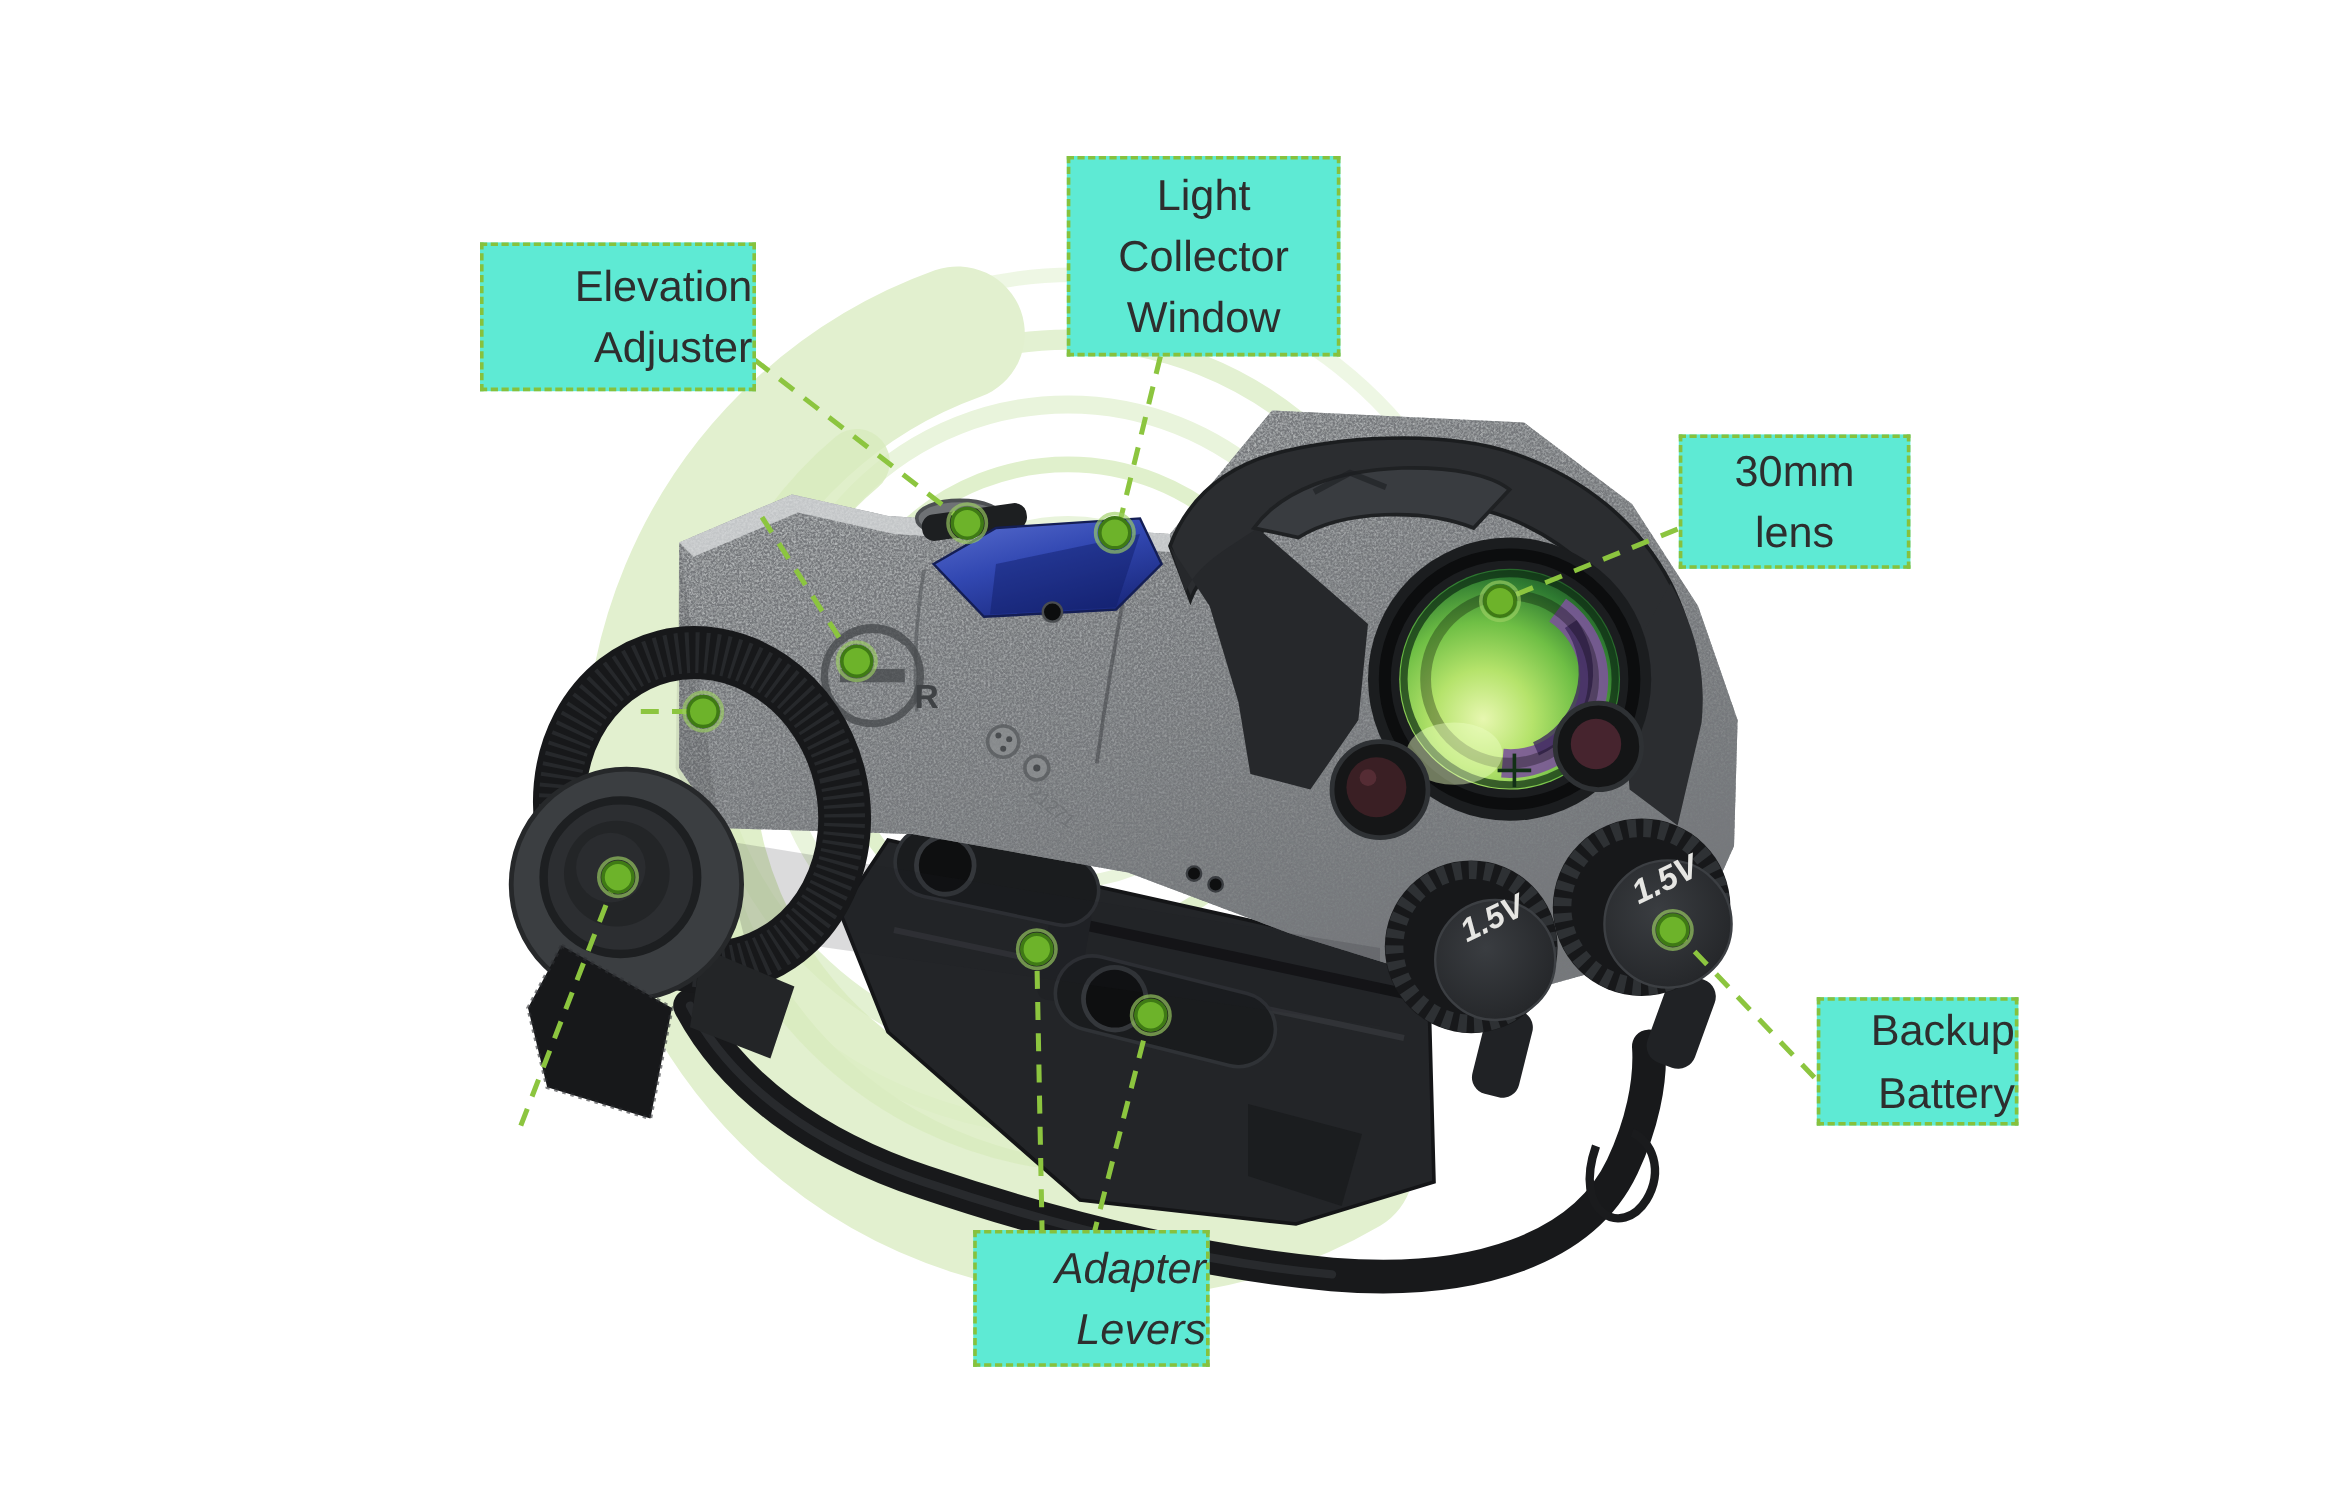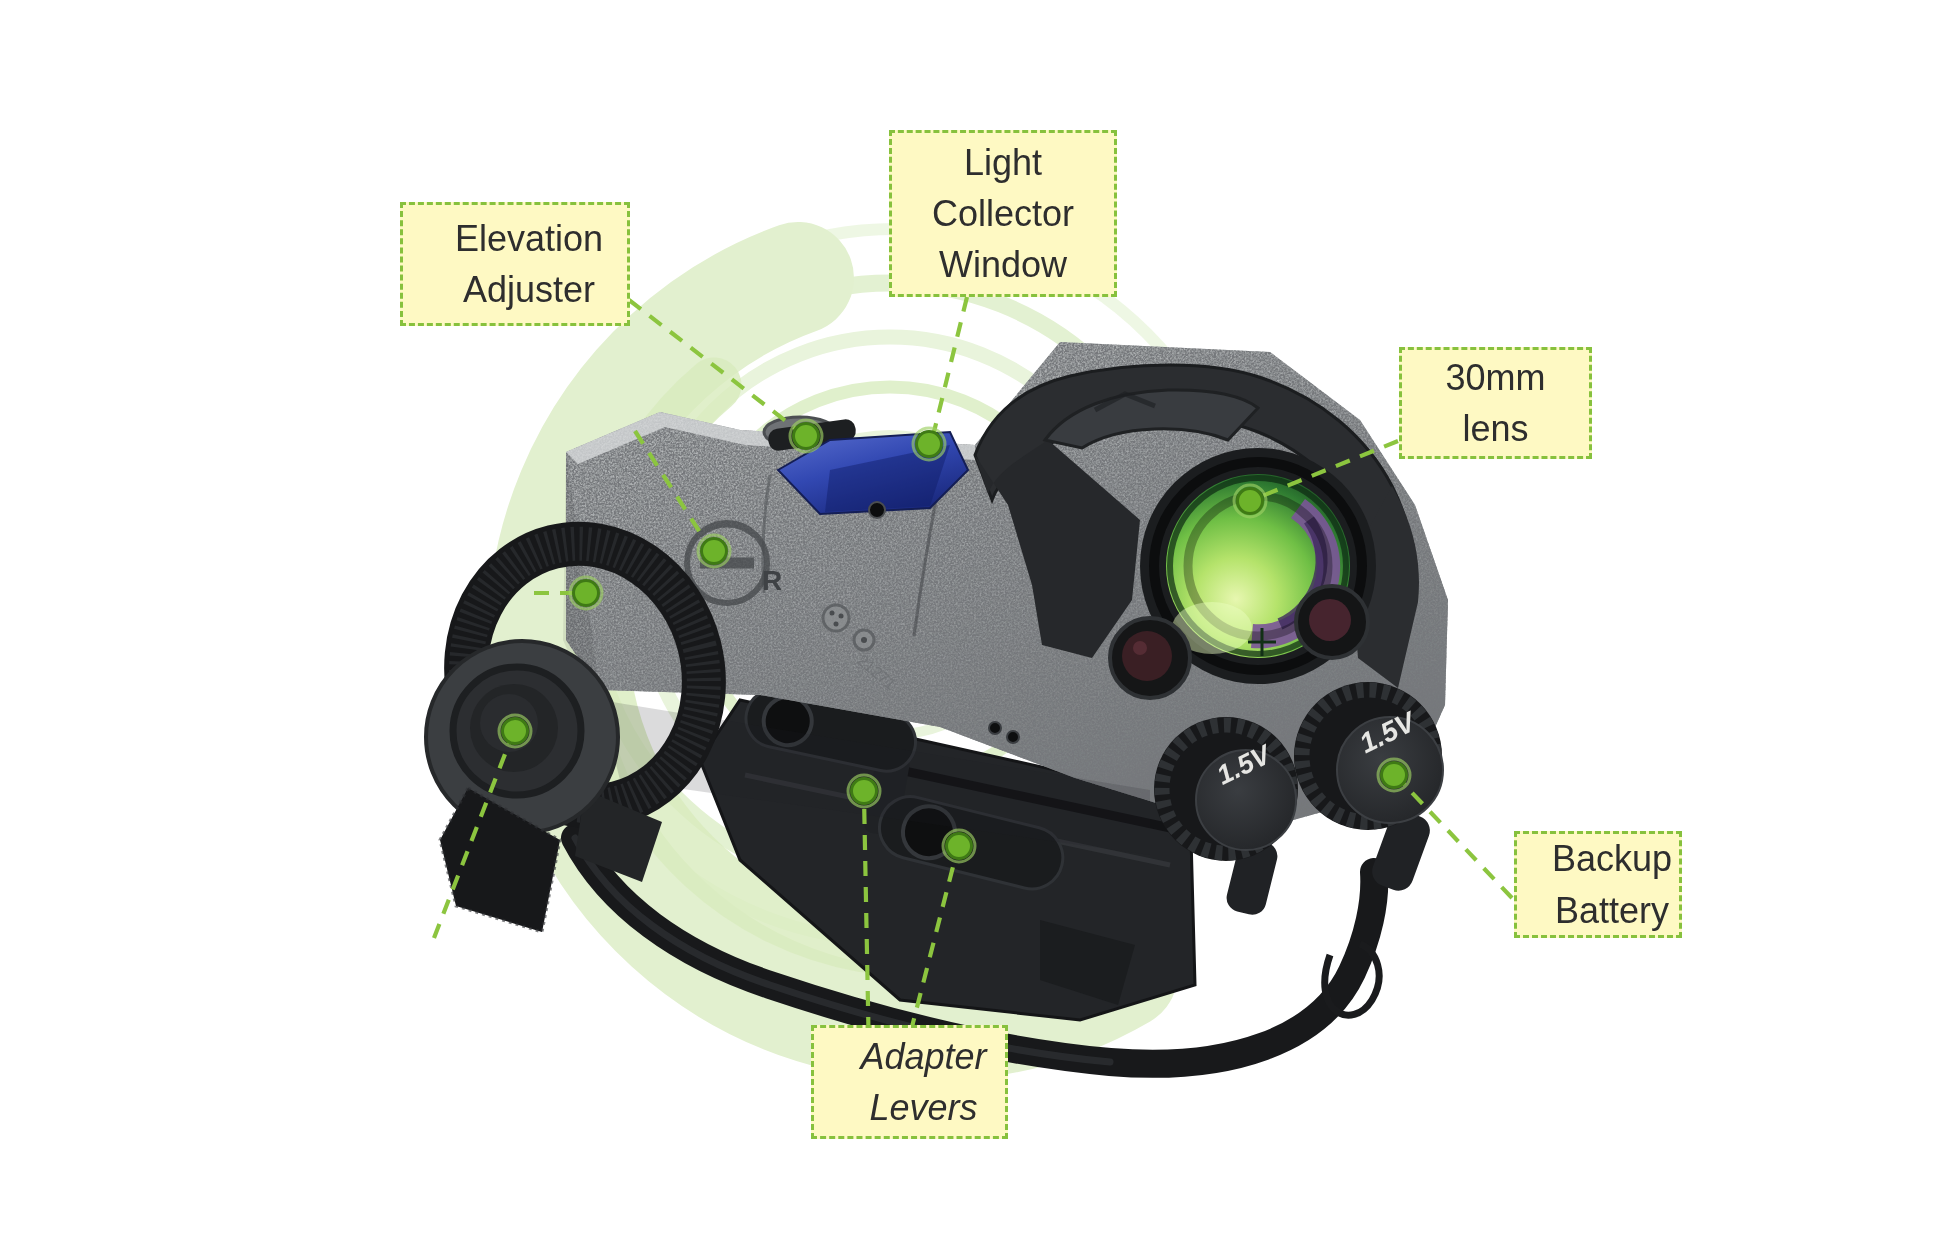--- a/index.html
+++ b/index.html
@@ -7,38 +7,38 @@
     position:relative;
     width:1942px;height:1250px;
     background:#ffffff;
     overflow:hidden;
     font-family:"Liberation Sans", sans-serif;
   }
   .stage svg{position:absolute;left:0;top:0;}
   .callout{
     position:absolute;
     box-sizing:border-box;
-    background:#fef9c3;
+    background:#5eead4;
     border:3px dashed #87c13d;
     color:#2e2e2e;
     font-size:36px;
     line-height:1.42;
     display:flex;
     flex-direction:column;
     justify-content:center;
     z-index:3;
   }
   .callout .callout-text{white-space:pre-line;display:block;width:100%;}
   .co-center{text-align:center;}
-  .co-left{text-align:center;padding-left:28px;}
+  .co-left{text-align:right;padding-left:28px;}
   .co-elev   {left:400px; top:202px;  width:230px; height:124px;}
   .co-lcw    {left:889px; top:130px;  width:228px; height:167px;}
   .co-wind   {left:280px; top:362px;  width:357px; height:71px;}
   .co-band   {left:297px; top:514px;  width:236px; height:112px;}
-  .co-lens   {left:1399px;top:347px;  width:193px; height:112px;}
+  .co-lens   {left:1399px;top:362px;  width:193px; height:112px;}
   .co-press  {left:276px; top:940px;  width:470px; height:116px;}
   .co-adapt  {left:811px; top:1025px; width:197px; height:114px;font-style:italic;}
   .co-backup {left:1514px;top:831px;  width:168px; height:107px;}
 </style>
 </head>
 <body>
 
 <div class="stage">
 
 <svg width="1942" height="1250" viewBox="0 0 1942 1250">

